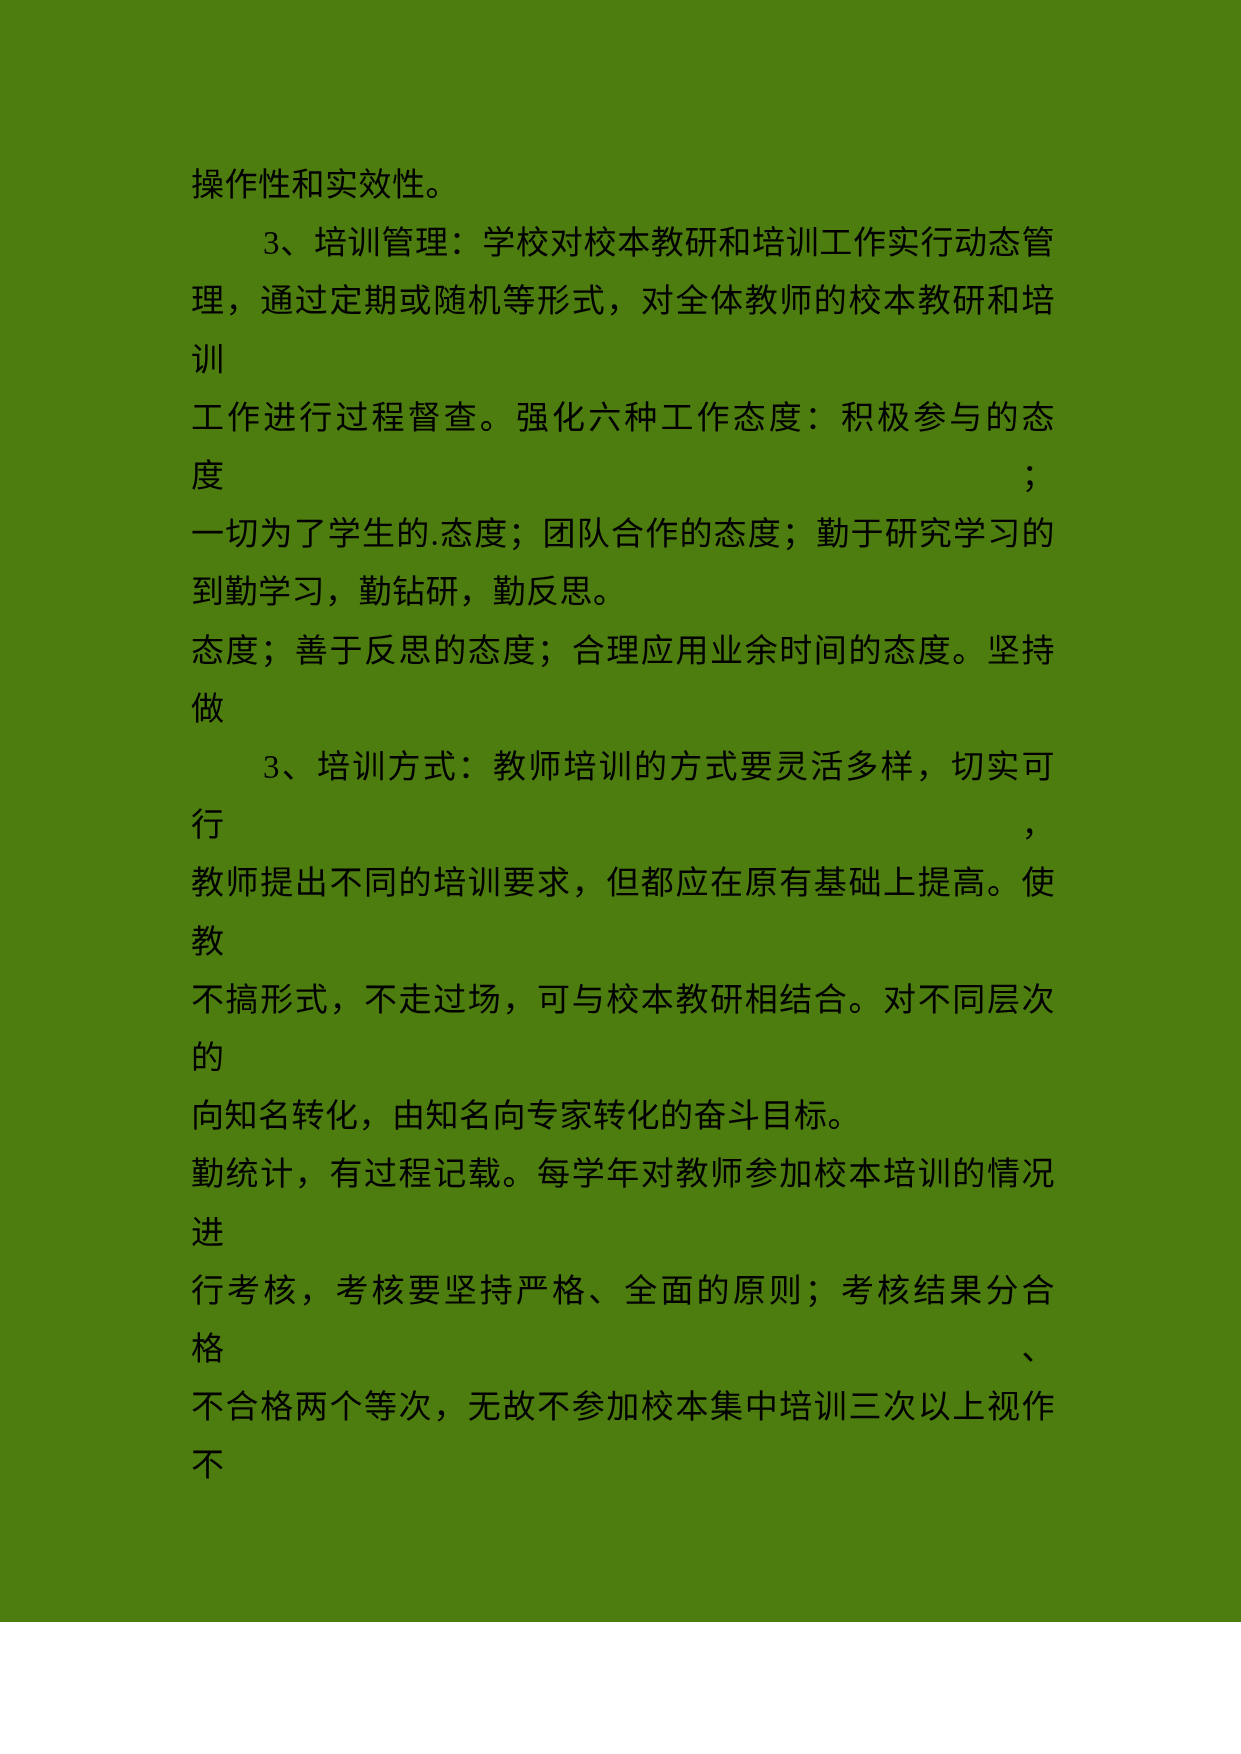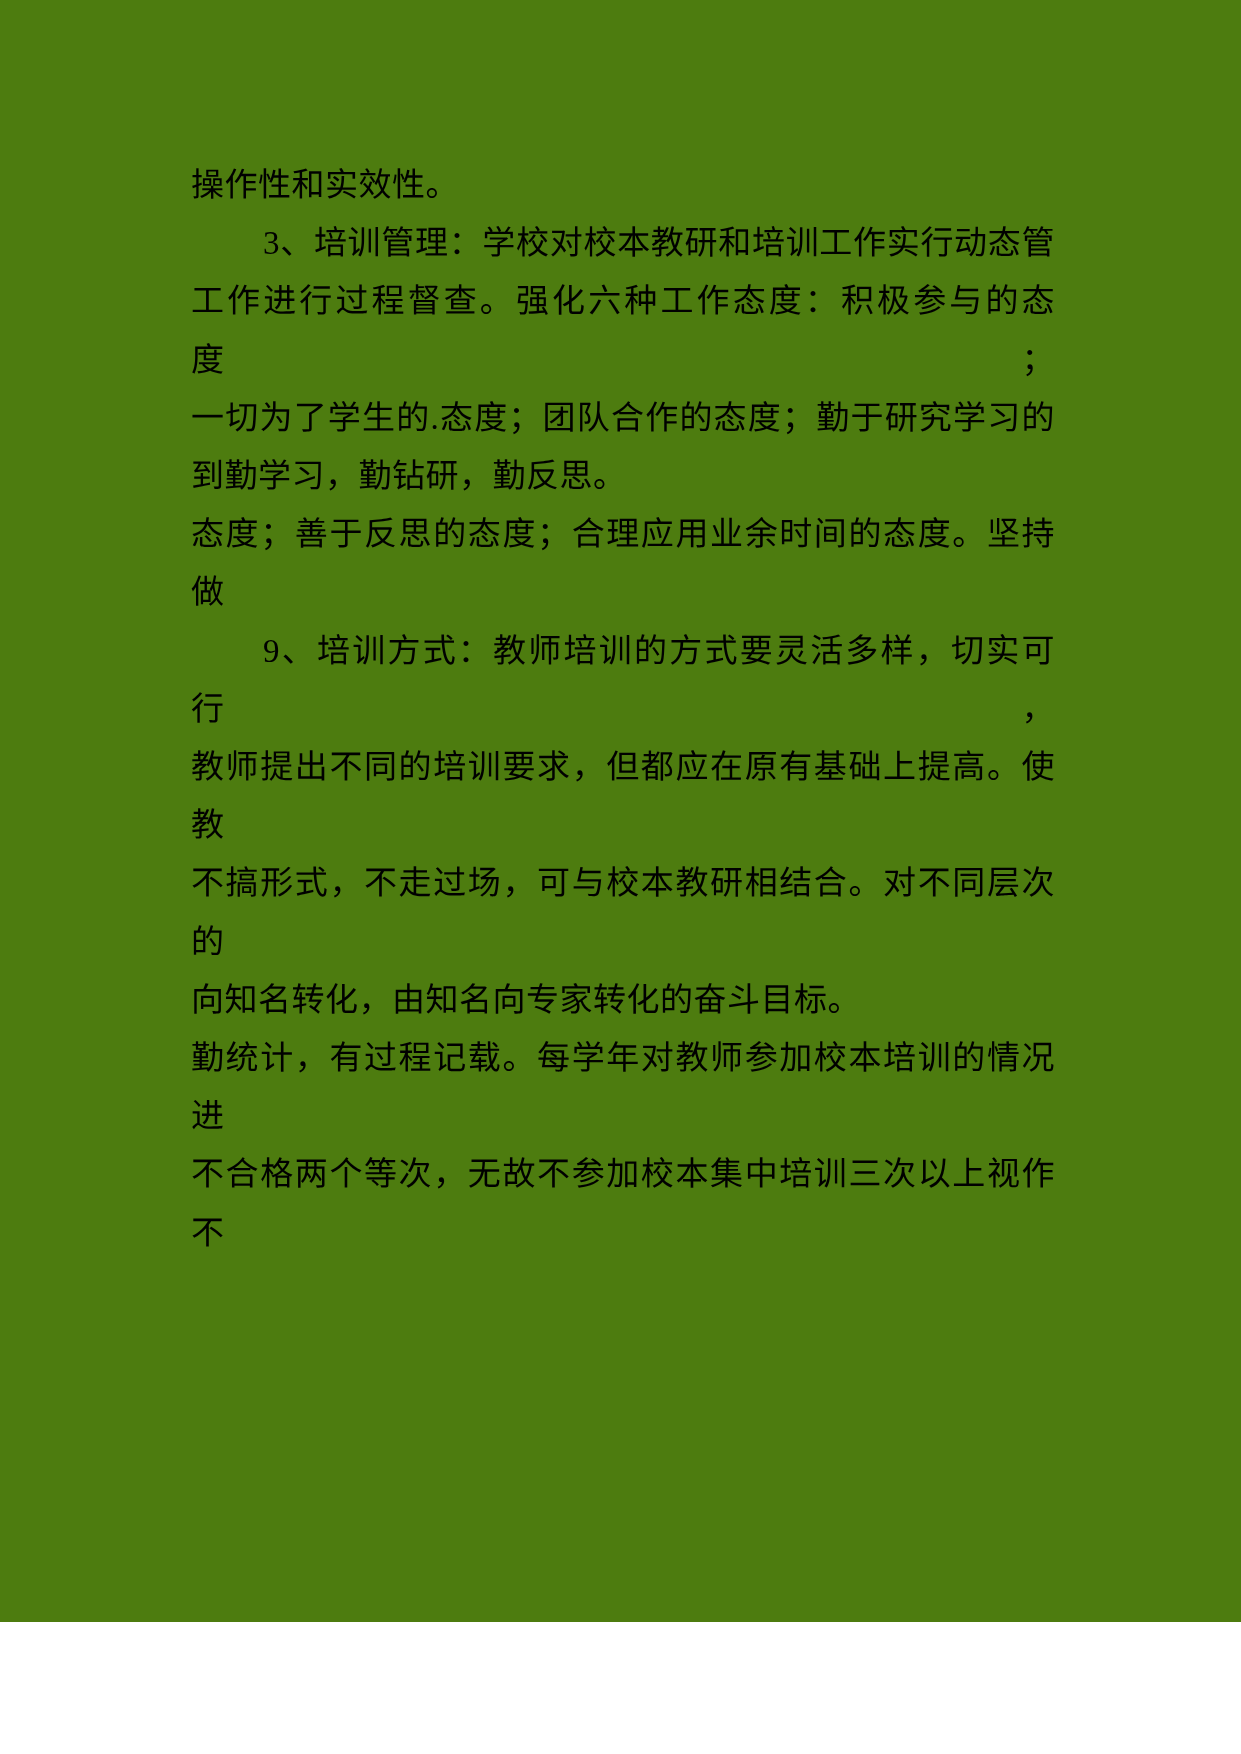--- a/index.html
+++ b/index.html
@@ -38,24 +38,26 @@
     text-indent: 72px;
   }
 </style>
 </head>
 <body>
 
 <div class="page">
   <div class="doc-body">
       <div class="line">操作性和实效性。</div>
       <div class="line just ind">3、培训管理：学校对校本教研和培训工作实行动态管</div>
+      <div class="line just">理，通过定期或随机等形式，对全体教师的校本教研和培训</div>
       <div class="line just">工作进行过程督查。强化六种工作态度：积极参与的态度；</div>
       <div class="line just">一切为了学生的.态度；团队合作的态度；勤于研究学习的</div>
       <div class="line">到勤学习，勤钻研，勤反思。</div>
       <div class="line just">态度；善于反思的态度；合理应用业余时间的态度。坚持做</div>
-      <div class="line just ind">9、培训方式：教师培训的方式要灵活多样，切实可行，</div>
+      <div class="line just ind">3、培训方式：教师培训的方式要灵活多样，切实可行，</div>
       <div class="line just">教师提出不同的培训要求，但都应在原有基础上提高。使教</div>
       <div class="line just">不搞形式，不走过场，可与校本教研相结合。对不同层次的</div>
       <div class="line">向知名转化，由知名向专家转化的奋斗目标。</div>
       <div class="line just">勤统计，有过程记载。每学年对教师参加校本培训的情况进</div>
+      <div class="line just">行考核，考核要坚持严格、全面的原则；考核结果分合格、</div>
       <div class="line just">不合格两个等次，无故不参加校本集中培训三次以上视作不</div>
     </div>
 </div>
 
 </body></html>

